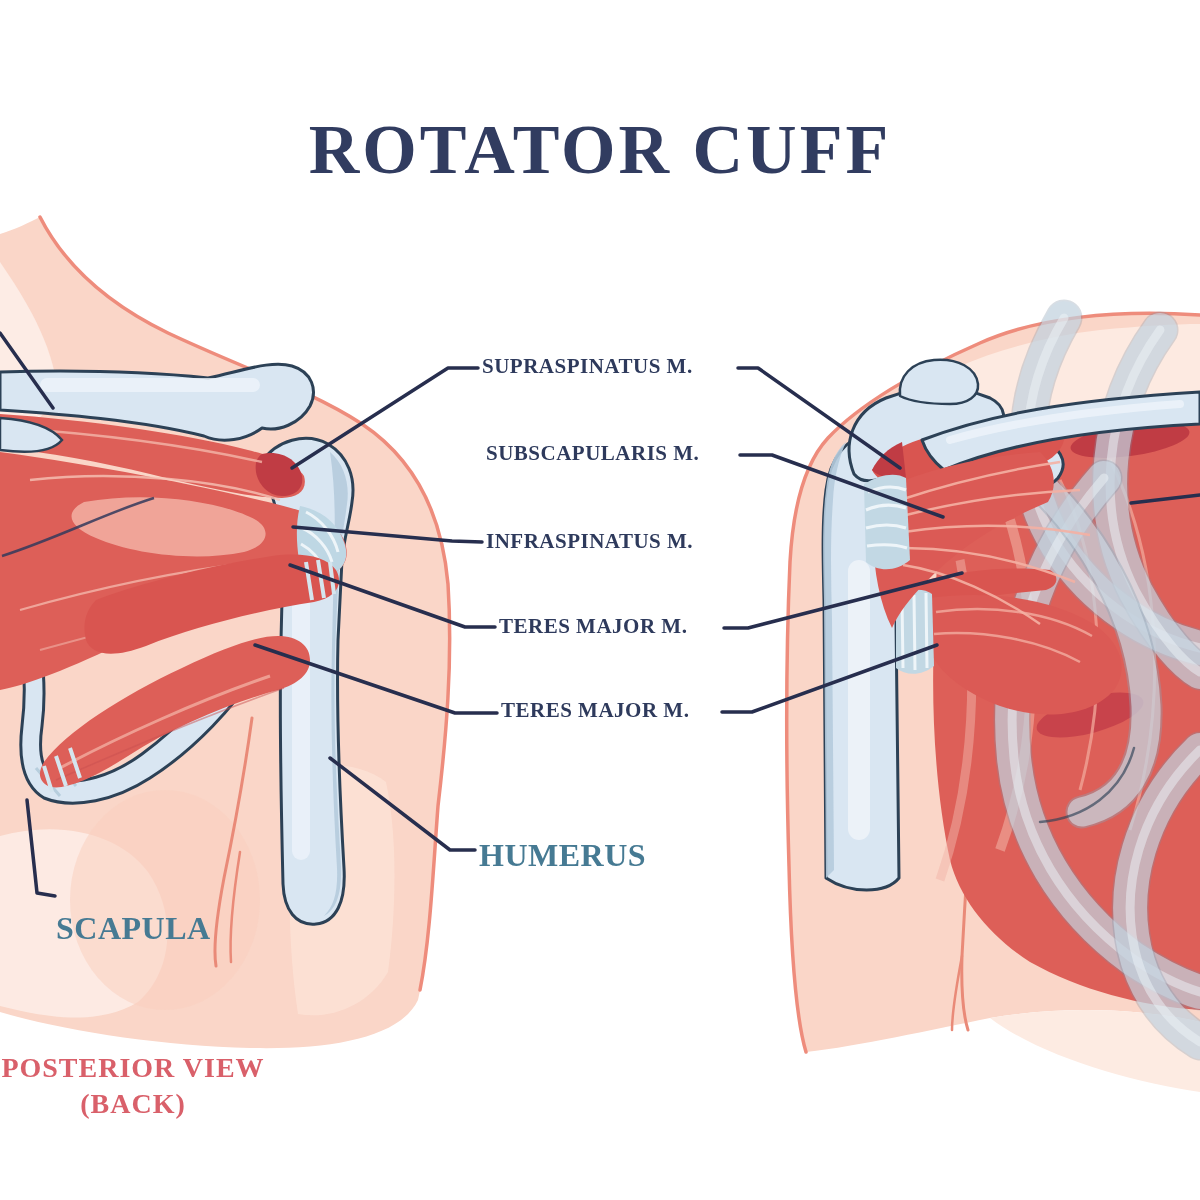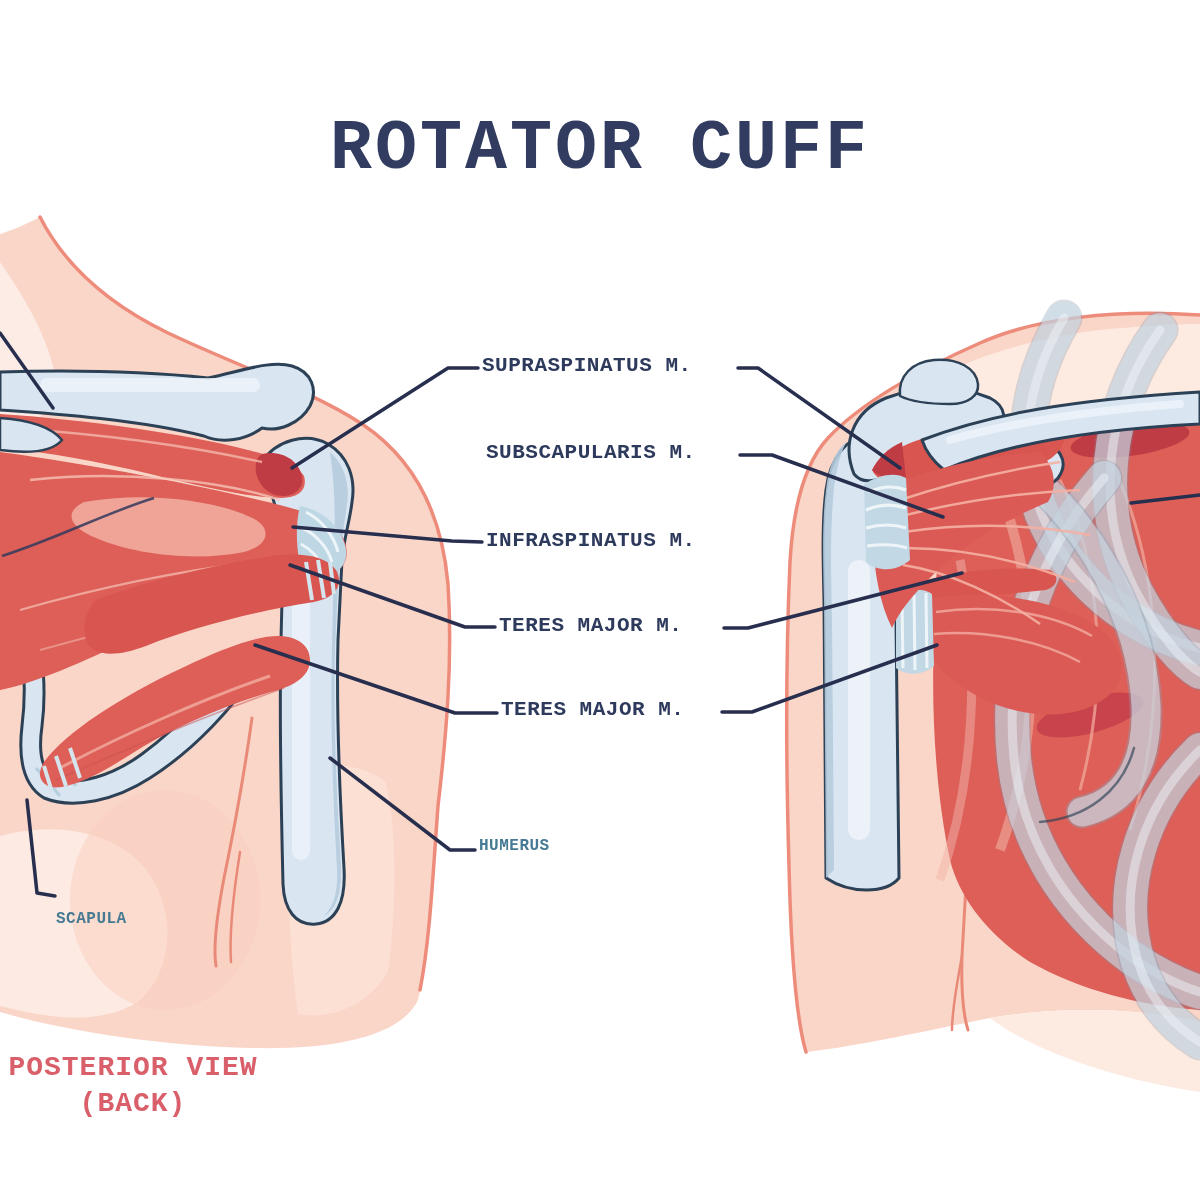--- a/index.html
+++ b/index.html
@@ -1,27 +1,27 @@
 <!DOCTYPE html>
 <html style="--title-navy: #313c60; --label-navy: #2e3a5c; --bone-label-teal: #467a93; --view-label-coral: #d9606a; --leader-line: #272e4e; --muscle-red: #dd5f58; --muscle-dark-red: #c03c44; --muscle-highlight: #f2aca0; --bone-blue: #d9e6f2; --bone-shade: #b5cbdd; --bone-outline: #2c4156; --tendon-stripe: #bed7e4; --skin: #fad6c8; --skin-light: #fdece5; --skin-outline: #ee8c7c;"><head>
 <meta charset="utf-8">
 <style>
   :root{
     --title-navy:#313c60; --label-navy:#2e3a5c; --bone-label-teal:#467a93;
     --view-label-coral:#d9606a; --leader-line:#272e4e;
   }
   html,body{margin:0;padding:0;background:#fff;}
   #stage{position:relative;width:1200px;height:1200px;background:#ffffff;overflow:hidden;
-         font-family:Liberation Mono, monospace;}
+         font-family:Liberation Serif, serif;}
   svg{position:absolute;left:0;top:0;}
   .page-title{position:absolute;left:0;top:110px;width:100%;text-align:center;
     font-weight:bold;font-size:70px;letter-spacing:3px;color:var(--title-navy);white-space:nowrap;}
   .muscle-label{position:absolute;font-weight:bold;font-size:21px;letter-spacing:.5px;
     color:var(--label-navy);white-space:nowrap;}
-  .bone-label{position:absolute;font-weight:bold;font-size:16px;letter-spacing:.5px;
+  .bone-label{position:absolute;font-weight:bold;font-size:32px;letter-spacing:.5px;
     color:var(--bone-label-teal);white-space:nowrap;}
   .view-caption{position:absolute;text-align:center;color:var(--view-label-coral);
     font-weight:bold;font-size:28px;line-height:1.3;letter-spacing:1px;}
 </style>
 </head>
 <body>
 
 <div id="stage">
 
 <svg width="1200" height="1200" viewBox="0 0 1200 1200">

